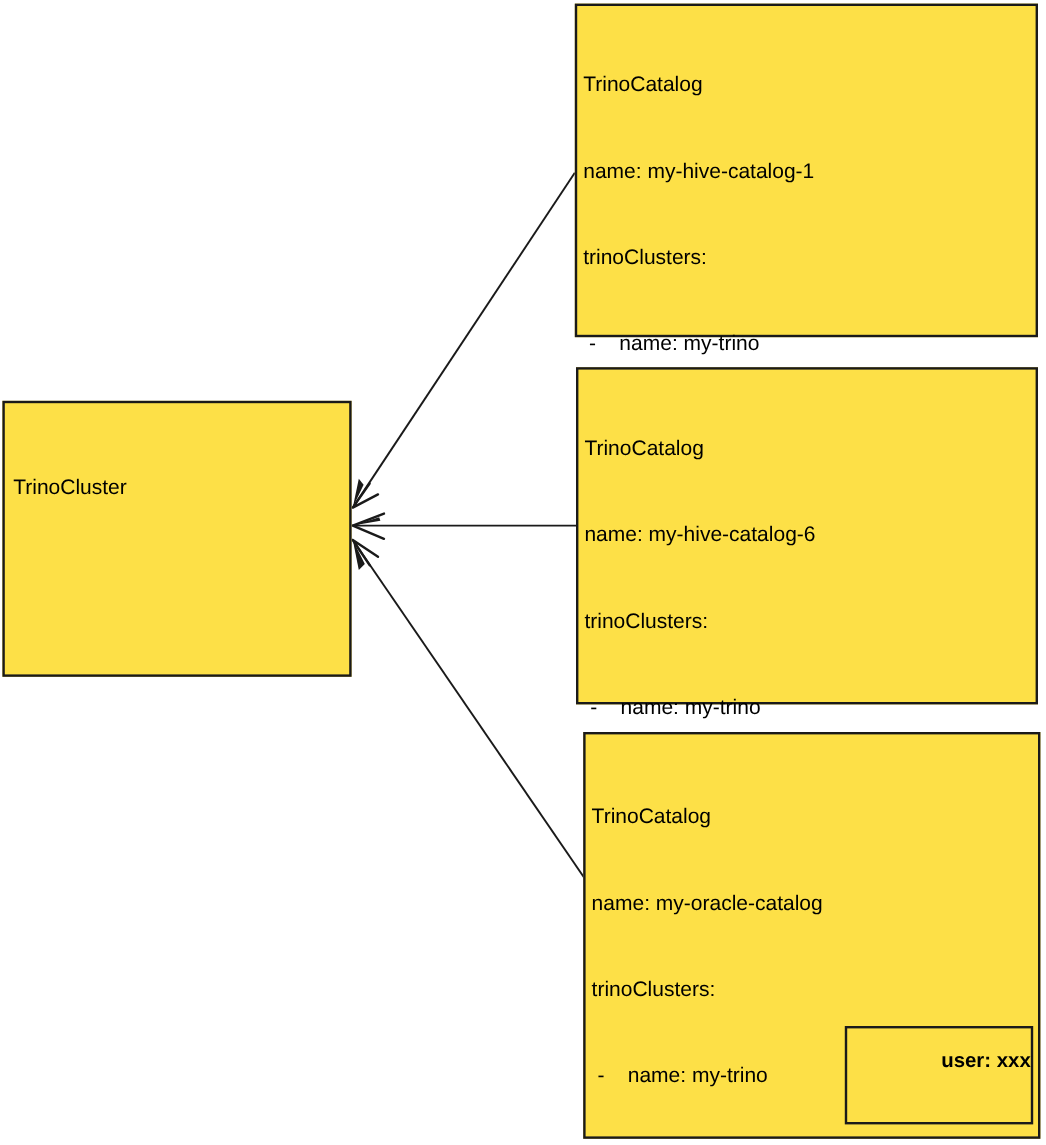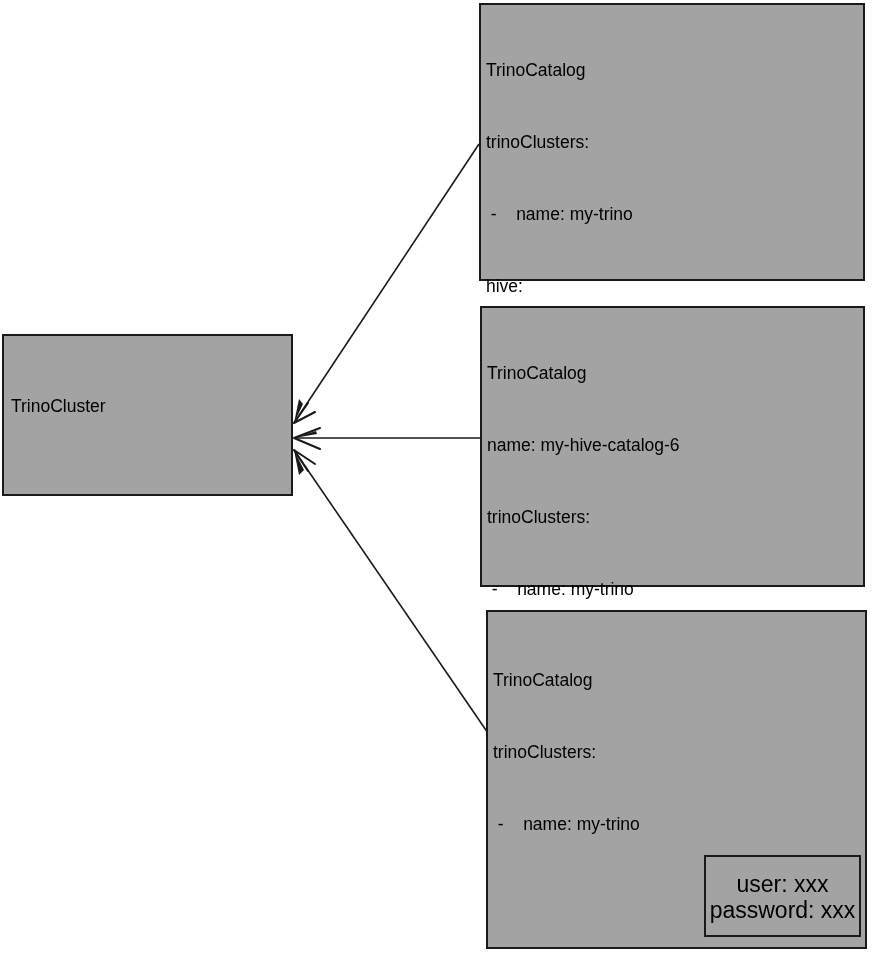--- a/index.html
+++ b/index.html
@@ -23,21 +23,21 @@
     left: 0;
     top: 0;
     width: 872px;
     height: 954px;
     pointer-events: none;
   }
   .node {
     position: absolute;
     box-sizing: border-box;
     border: 2px solid #1a1a1a;
-    background: #a3a3a3;
+    background: #fde047;
   }
   .node-text {
     position: absolute;
     left: 6px;
     top: 2px;
     right: 2px;
     font-size: 17.5px;
     line-height: 24px;
     color: #000000;
     white-space: pre;
@@ -45,21 +45,21 @@
   .node-text .line {
     white-space: pre;
     display: block;
     height: 24px;
   }
   
   #trino-cluster {
     left: 2px;
     top: 334px;
     width: 291px;
-    height: 162px;
+    height: 230px;
   }
   #trino-cluster .node-text {
     left: 7px;
     top: 10px;
   }
   
   #catalog-1 {
     left: 479px;
     top: 3px;
     width: 386px;
@@ -97,24 +97,25 @@
     top: 853px;
     width: 157px;
     height: 82px;
     border: 2px solid #1a1a1a;
   }
   #secret-box .secret-text {
     position: absolute;
     left: 0;
     right: 0;
     top: 14px;
-    text-align: center;
-    font-size: 23px;
+    text-align: right;
+    font-size: 17px;
     line-height: 26px;
     color: #000000;
+    font-weight: bold;
   }
   #secret-box .secret-text .line {
     display: block;
     white-space: pre;
   }
 </style>
 </head>
 <body>
 
 <div id="canvas">
@@ -148,20 +149,21 @@
 
   <div class="node" id="trino-cluster">
     <div class="node-text">
       <span class="line">TrinoCluster</span>
     </div>
   </div>
 
   <div class="node" id="catalog-1">
     <div class="node-text">
       <span class="line">TrinoCatalog</span>
+      <span class="line">name: my-hive-catalog-1</span>
       <span class="line">trinoClusters:</span>
       <span class="line"> -    name: my-trino</span>
       <span class="line">hive:</span>
       <span class="line">   s3: # S3ConnnectionSpec</span>
       <span class="line">      inline:</span>
       <span class="line">         host: minio</span>
       <span class="line">   metastore: # whatever</span>
     </div>
   </div>
 
@@ -174,28 +176,28 @@
       <span class="line">hive:</span>
       <span class="line">   hdfs:</span>
       <span class="line">      # TBD</span>
       <span class="line">   metastore: # whatever</span>
     </div>
   </div>
 
   <div class="node" id="catalog-3">
     <div class="node-text">
       <span class="line">TrinoCatalog</span>
+      <span class="line">name: my-oracle-catalog</span>
       <span class="line">trinoClusters:</span>
       <span class="line"> -    name: my-trino</span>
       
       
       
     </div>
 
     <div class="node" id="secret-box" style="left:216px; top:243px;">
       <div class="secret-text">
         <span class="line">user: xxx</span>
-        <span class="line">password: xxx</span>
       </div>
     </div>
   </div>
 
 </div>
 
 </body></html>

